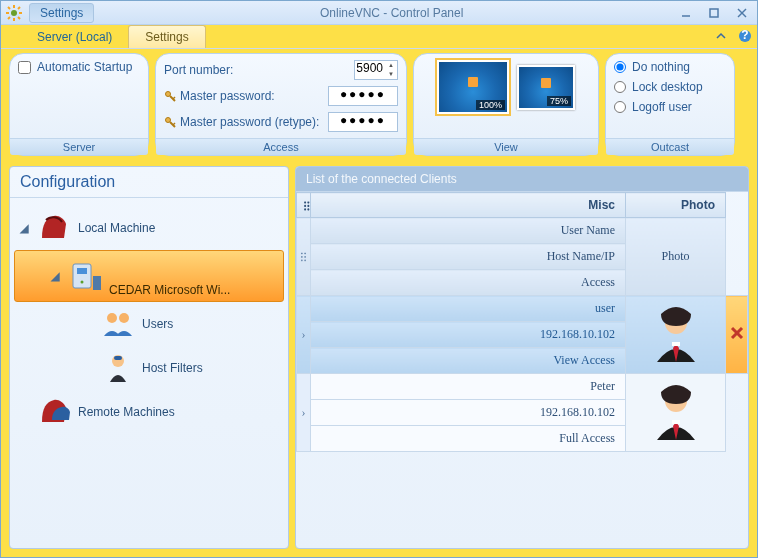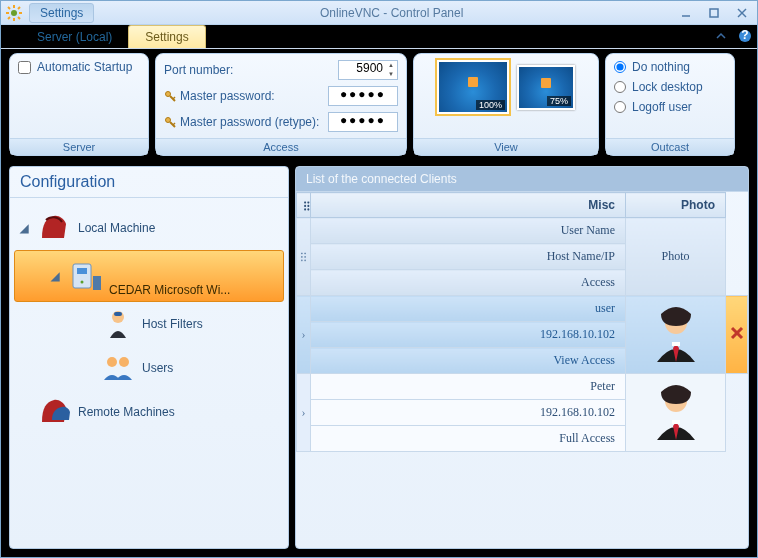--- a/index.html
+++ b/index.html
@@ -1,47 +1,47 @@
 <!DOCTYPE html>
 <html><head>
 <meta charset="utf-8">
 <style>
   * { box-sizing: border-box; margin: 0; padding: 0; font-family: "Segoe UI", Tahoma, sans-serif; font-size: 12px; }
   body { background: #fff; width: 758px; height: 558px; overflow: hidden; }
-  .window { width: 758px; height: 558px; border: 1px solid #7ba7ce; background: #000000; display: flex; flex-direction: column; }
+  .window { width: 758px; height: 558px; border: 1px solid #7ba7ce; background: #fde047; display: flex; flex-direction: column; }
   
   
   .titlebar { height: 24px; background: linear-gradient(#e3eefc,#cfe2f7); display: flex; align-items: center; padding: 0 4px; border-bottom: 1px solid #b9d3ee; }
   .titlebar .app-icon { width: 18px; height: 18px; margin-right: 6px; }
   .titlebar .qat { background: linear-gradient(#bcd6ef,#cfe2f7); border: 1px solid #a9c5e2; border-radius: 3px; padding: 2px 10px; color: #2a66a1; margin-right: 14px; }
   .titlebar .title { flex: 1; text-align: center; color: #567aa0; }
   .titlebar .win-btns { display: flex; gap: 6px; }
   .titlebar .win-btn { width: 22px; height: 16px; display: flex; align-items: center; justify-content: center; color: #4f7aa8; cursor: pointer; }
   
   
   .ribbon-tabs { height: 24px; display: flex; align-items: flex-end; padding-left: 20px; border-bottom: 1px solid #c9d9ec; }
   .ribbon-tab { padding: 4px 16px; color: #226699; cursor: pointer; }
   .ribbon-tab.active { background: linear-gradient(#fff6cf,#ffe9a3); border: 1px solid #d9c172; border-bottom: none; border-radius: 3px 3px 0 0; color: #6b5b1c; }
   .ribbon-tabs .spacer { flex: 1; }
   .ribbon-tabs .mini-icon { width: 16px; height: 16px; margin: 0 4px 4px; cursor: pointer; color:#3a6aa0; display:flex; align-items:center; justify-content:center;}
   
   
   .ribbon { display: flex; padding: 4px 8px 2px; gap: 6px; }
-  .group { background: linear-gradient(#f4f9ff,#e5effa); border: 1px solid #b9d3ee; border-radius: 8px; display: flex; flex-direction: column; }
+  .group { background: linear-gradient(#f4f9ff,#e5effa); border: 1px solid #b9d3ee; border-radius: 14px; display: flex; flex-direction: column; }
   .group-body { flex: 1; padding: 6px 8px; display: flex; flex-direction: column; gap: 6px; }
   .group-label { text-align: center; padding: 2px; font-size: 11px; background: linear-gradient(#dcebfa,#c5dbf1); border-top: 1px solid #c0d6ec; color: #33679f; border-radius: 0 0 3px 3px;}
   .g-server { width: 140px; }
   .g-access { width: 252px; }
   .g-view { width: 186px; }
   .g-outcast { width: 130px; }
   .chk { display: flex; align-items: center; gap: 6px; color: #2e5e95; }
   .chk input { width: 13px; height: 13px; }
   .field-row { display: flex; align-items: center; gap: 6px; }
   .field-row .label { flex: 1; color: #2e5e95; white-space: nowrap; display:flex; align-items:center; gap:4px;}
-  .num-input { width: 60px; height: 20px; border: 1px solid #a7c2de; background: #fff; text-align: right; padding-right: 14px; position: relative; }
+  .num-input { width: 44px; height: 20px; border: 1px solid #a7c2de; background: #fff; text-align: right; padding-right: 14px; position: relative; }
   .spin { position: absolute; right: 0; top: 0; width: 12px; height: 18px; display: flex; flex-direction: column; }
   .spin div { flex: 1; font-size: 6px; line-height: 8px; text-align: center; color: #555; cursor:pointer;}
   .pw-input { width: 70px; height: 20px; border: 1px solid #a7c2de; background: #fff; text-align: center; letter-spacing: 2px; }
   .thumb-row { display: flex; gap: 8px; align-items: center; justify-content: center;}
   .thumb { width: 72px; height: 54px; border: 2px solid #fff; box-shadow: 0 0 2px #888; background: radial-gradient(circle at 50% 60%, #2a8dd8 0%, #1a68b0 50%, #0d4d8b 100%); position: relative; cursor:pointer;}
   .thumb.sel { outline: 2px solid #f5c24a; }
   .thumb .badge { position: absolute; bottom: 2px; right: 2px; background: rgba(0,0,0,0.6); color: #fff; font-size: 9px; padding: 0 3px; }
   .thumb .logo-sm { position:absolute; left:50%; top:40%; transform:translate(-50%,-50%); width:10px; height:10px; background:#f7a43c; border-radius:1px;}
   .radio-row { display: flex; align-items: center; gap: 6px; color: #2e5e95; }
   .radio-row input { width: 12px; height: 12px; }
@@ -248,39 +248,39 @@
                 <rect x="26" y="18" width="8" height="14" fill="#4f7aa8"></rect>
               </svg>
           </span>
           <span class="label">CEDAR Microsoft Wi...</span>
         </div>
 
         <div class="tree-item grandchild">
           <span class="arrow"></span>
           <span class="icon">
             <svg viewBox="0 0 36 36">
-                <circle cx="18" cy="11" r="6" fill="#f7c389"></circle>
-                <path d="M10 32 Q18 18 26 32 Z" fill="#2b2f38"></path>
-                <rect x="14" y="6" width="8" height="4" rx="2" fill="#2b5fa0"></rect>
-              </svg>
-          </span>
-          <span class="label">Host Filters</span>
-        </div>
-
-        <div class="tree-item grandchild">
-          <span class="arrow"></span>
-          <span class="icon">
-            <svg viewBox="0 0 36 36">
                 <circle cx="12" cy="12" r="5" fill="#f7b267"></circle>
                 <circle cx="24" cy="12" r="5" fill="#f7b267"></circle>
                 <path d="M4 30 Q12 20 20 30 Z" fill="#3a78c2"></path>
                 <path d="M16 30 Q24 20 32 30 Z" fill="#3a78c2"></path>
               </svg>
           </span>
           <span class="label">Users</span>
+        </div>
+
+        <div class="tree-item grandchild">
+          <span class="arrow"></span>
+          <span class="icon">
+            <svg viewBox="0 0 36 36">
+                <circle cx="18" cy="11" r="6" fill="#f7c389"></circle>
+                <path d="M10 32 Q18 18 26 32 Z" fill="#2b2f38"></path>
+                <rect x="14" y="6" width="8" height="4" rx="2" fill="#2b5fa0"></rect>
+              </svg>
+          </span>
+          <span class="label">Host Filters</span>
         </div>
 
         <div class="tree-item">
           <span class="arrow"></span>
           <span class="icon">
             <svg viewBox="0 0 36 36">
                 <path d="M6 28 C6 14 10 8 18 6 C22 5 28 8 30 14 L28 28 Z" fill="#b22424"></path>
                 <path d="M16 26 C16 18 20 14 26 13 C29 12 33 14 34 18 L33 26 Z" fill="#2b5fa0"></path>
               </svg>
           </span>

